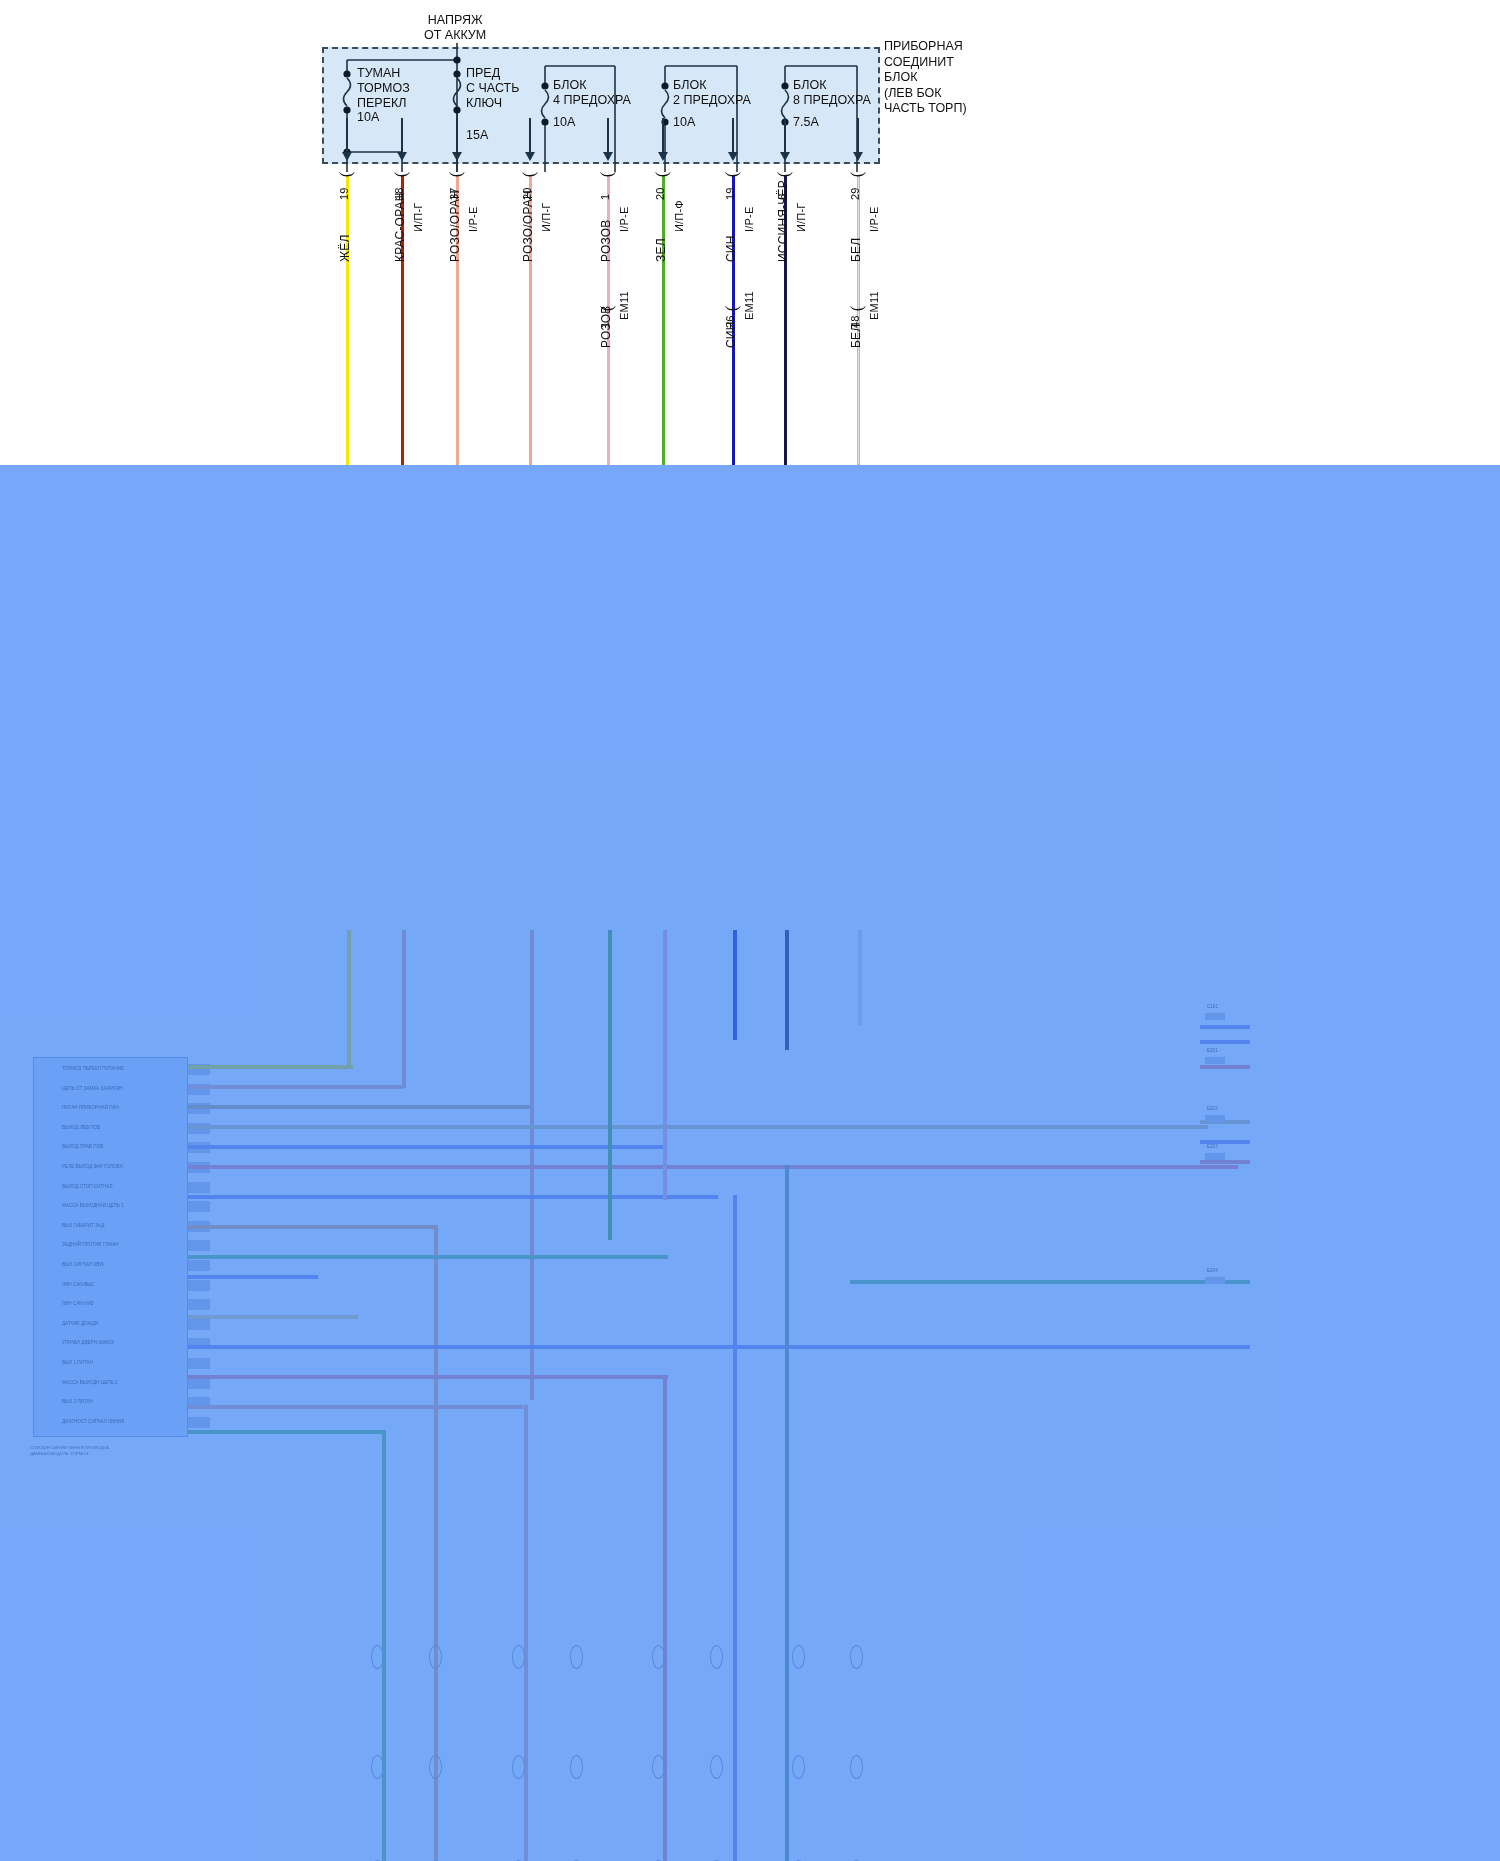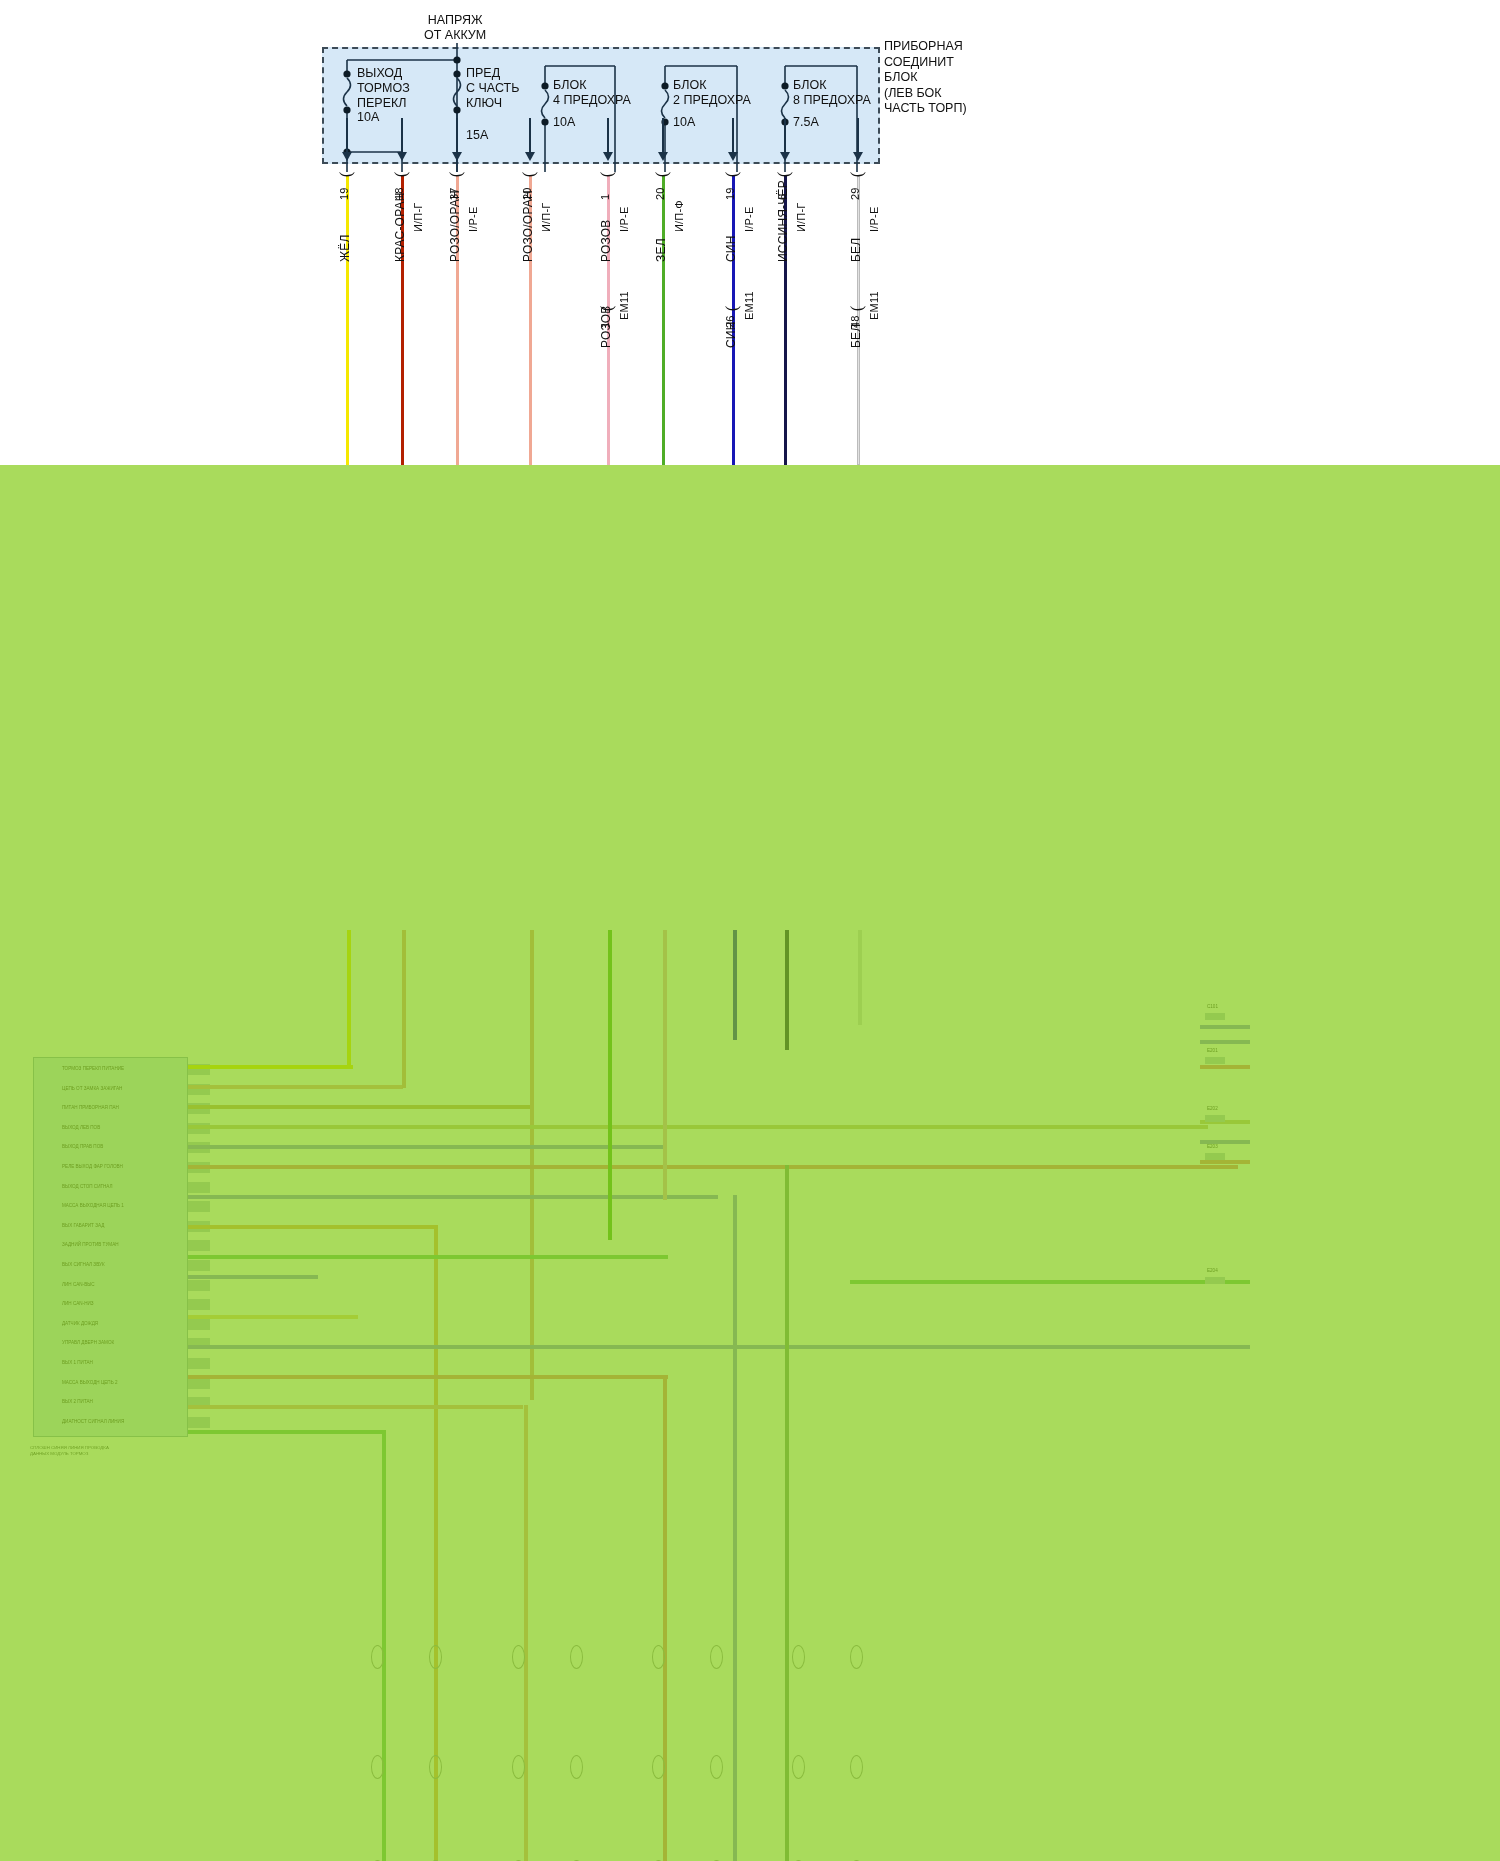--- a/index.html
+++ b/index.html
@@ -1,18 +1,18 @@
 <!DOCTYPE html>
 <html><head>
 <meta charset="utf-8">
 <style>
   html,body{margin:0;padding:0;background:#ffffff;}
   body{font-family:"Liberation Sans","DejaVu Sans",sans-serif;}
   #page{
-    position:relative;width:1500px;height:1861px;background:#84cc16;
+    position:relative;width:1500px;height:1861px;background:#3b82f6;
     overflow:hidden;
   }
   
   .band-top{position:absolute;left:0;top:0;width:1500px;height:465px;background:#fff;}
   .band-bot{position:absolute;left:0;top:465px;width:1500px;height:1396px;background:#fff;opacity:.30;}
 
   
   .fusebox{
     position:absolute;left:322px;top:47px;width:558px;height:117px;
     background:#d6e8f7;border:2px dashed #3c4b57;box-sizing:border-box;
@@ -257,21 +257,21 @@
       <circle cx="665" cy="86" r="3.6"></circle>
       <circle cx="665" cy="122" r="3.6"></circle>
       <circle cx="785" cy="86" r="3.6"></circle>
       <circle cx="785" cy="122" r="3.6"></circle>
     </g>
 
     <g fill="#1b3247" id="arrowheads"></g>
   </svg>
 
   <div id="fuse-labels">
-      <div class="ttl" style="left: 357px; top: 66px;">ВЫХОД
+      <div class="ttl" style="left: 357px; top: 66px;">ТУМАН
 ТОРМОЗ
 ПЕРЕКЛ</div>
       <div class="ttl" style="left: 357px; top: 110px;">10А</div>
       <div class="ttl" style="left: 466px; top: 66px;">ПРЕД
 С ЧАСТЬ
 КЛЮЧ</div>
       <div class="ttl" style="left: 466px; top: 128px;">15А</div>
       <div class="ttl" style="left: 553px; top: 78px;">БЛОК
 4 ПРЕДОХРА</div>
       <div class="ttl" style="left: 553px; top: 115px;">10А</div>

